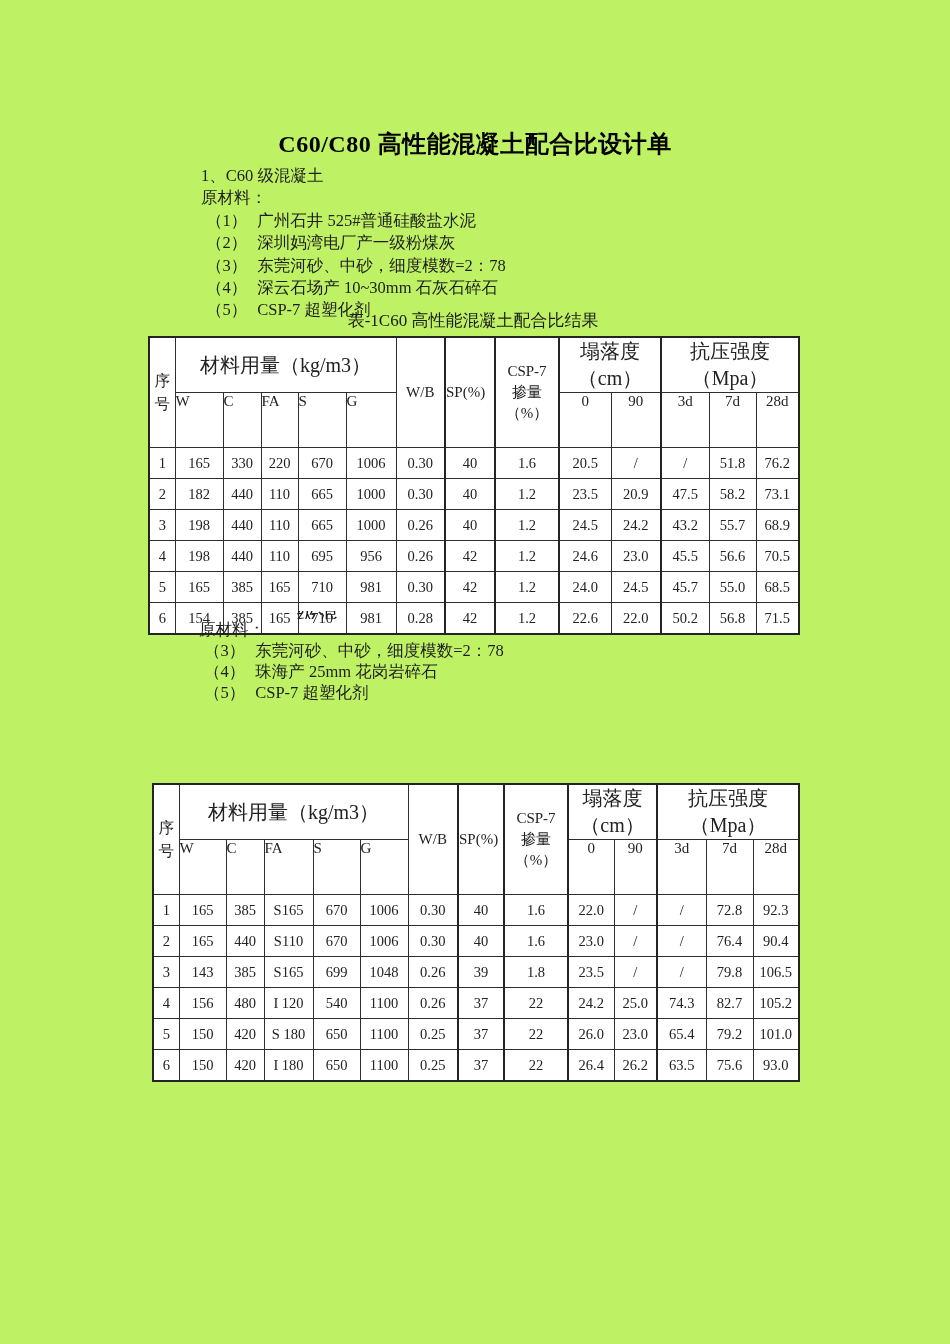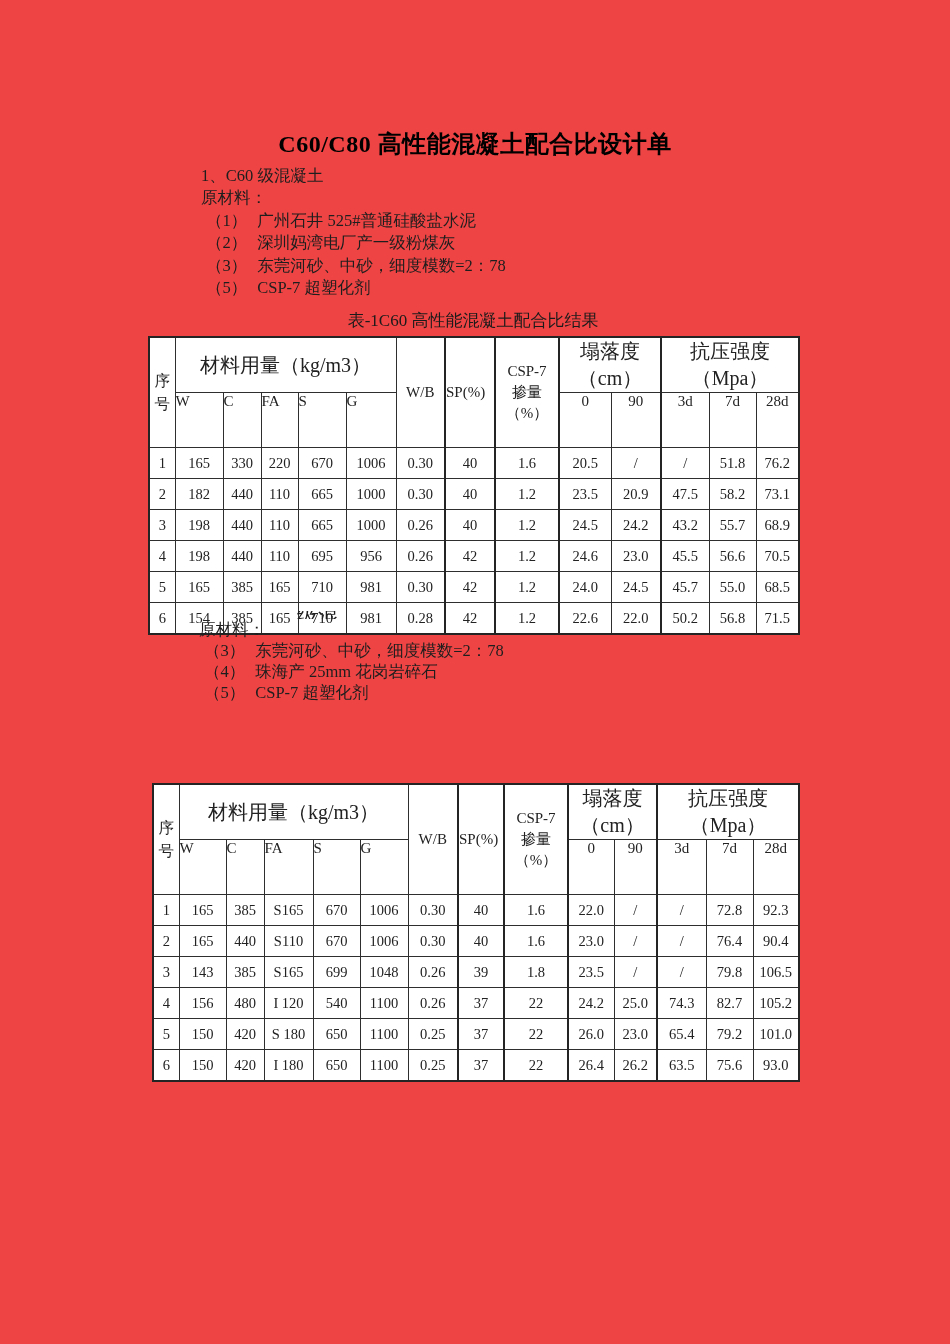--- a/index.html
+++ b/index.html
@@ -1,17 +1,17 @@
 <!DOCTYPE html>
 <html><head>
 <meta charset="utf-8">
 <style>
   html,body{margin:0;padding:0;background:#ffffff;}
   .page{
-    position:relative; width:950px; height:1344px; background:#ef4444;
+    position:relative; width:950px; height:1344px; background:#bef264;
     font-family:"Liberation Serif","DejaVu Serif",serif; color:#1c1c1c;
     overflow:hidden;
   }
   .doc-title{
     position:absolute; top:128px; left:0; width:100%;
     text-align:center; font-size:24px; font-weight:bold; color:#000;
     letter-spacing:0.5px;
   }
   .section{position:absolute; font-size:16.5px; color:#1e1e1e;}
   #section-1{left:201px; top:165px;}
@@ -69,20 +69,21 @@
 
   <div class="doc-title">C60/C80 高性能混凝土配合比设计单</div>
 
   <div class="section" id="section-1">
     <div class="sec-line sec-heading">1、C60 级混凝土</div>
     <div class="sec-line">原材料：</div>
     <div>
         <div class="sec-line mat-item"><span class="item-num">（1）</span><span>广州石井 525#普通硅酸盐水泥</span></div>
         <div class="sec-line mat-item"><span class="item-num">（2）</span><span>深圳妈湾电厂产一级粉煤灰</span></div>
         <div class="sec-line mat-item"><span class="item-num">（3）</span><span>东莞河砂、中砂，细度模数=2：78</span></div>
+        <div class="sec-line mat-item"><span class="item-num">（4）</span><span>深云石场产 10~30mm 石灰石碎石</span></div>
         <div class="sec-line mat-item"><span class="item-num">（5）</span><span>CSP-7 超塑化剂</span></div>
       </div>
   </div>
 
   <div class="table-caption" id="caption-1">表-1C60 高性能混凝土配合比结果</div>
 
   <table class="mix-table" id="table-1">
     <colgroup>
       <col style="width:26px">
         <col style="width:48px">

